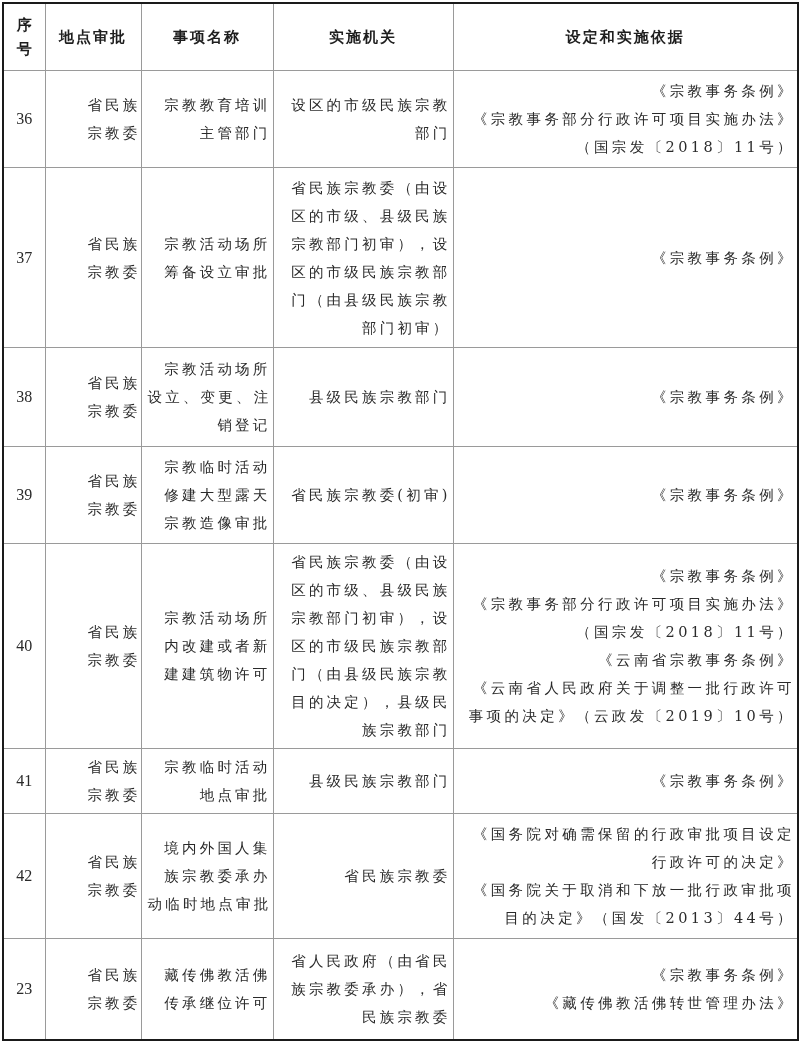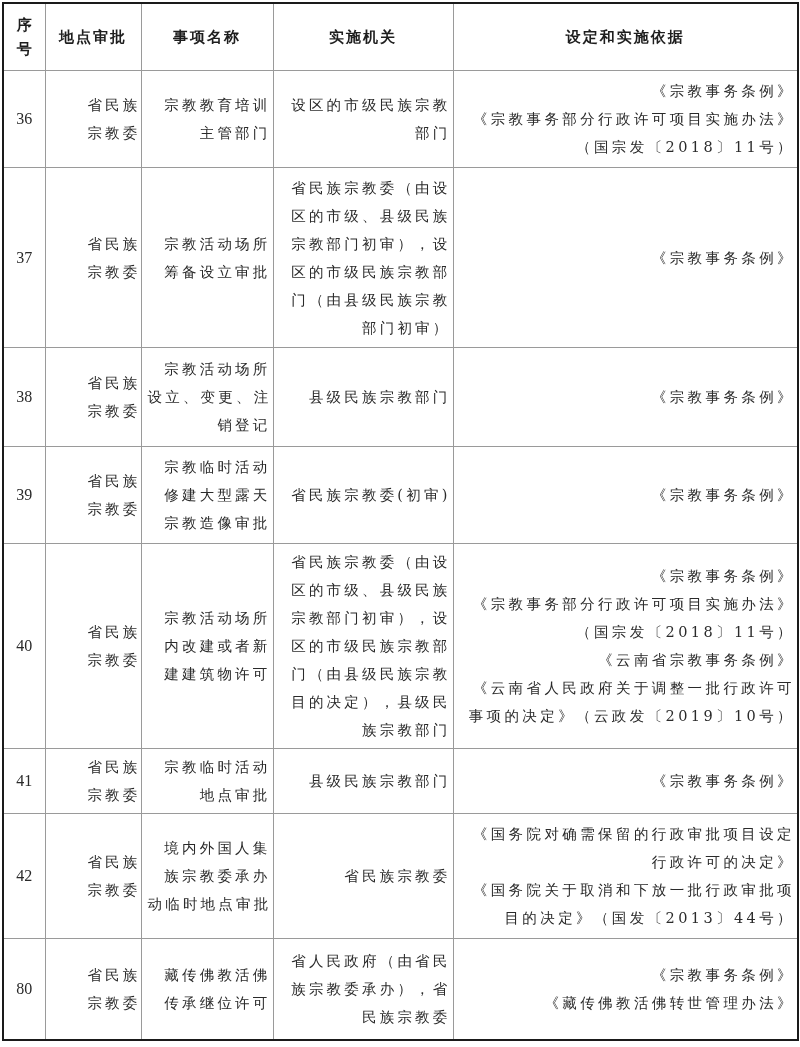--- a/index.html
+++ b/index.html
@@ -234,21 +234,21 @@
           <span class="line">省民族宗教委</span>
         </td>
         <td class="c-basis">
           <span class="line">《国务院对确需保留的行政审批项目设定</span>
           <span class="line">行政许可的决定》</span>
           <span class="line">《国务院关于取消和下放一批行政审批项</span>
           <span class="line">目的决定》（国发〔2013〕44号）</span>
         </td>
       </tr>
       <tr style="height: 101px;">
-        <td class="c-seq">80</td>
+        <td class="c-seq">23</td>
         <td class="c-dept">
           <span class="line">省民族</span>
           <span class="line">宗教委</span>
         </td>
         <td class="c-item">
           <span class="line">藏传佛教活佛</span>
           <span class="line">传承继位许可</span>
         </td>
         <td class="c-org">
           <span class="line">省人民政府（由省民</span>

